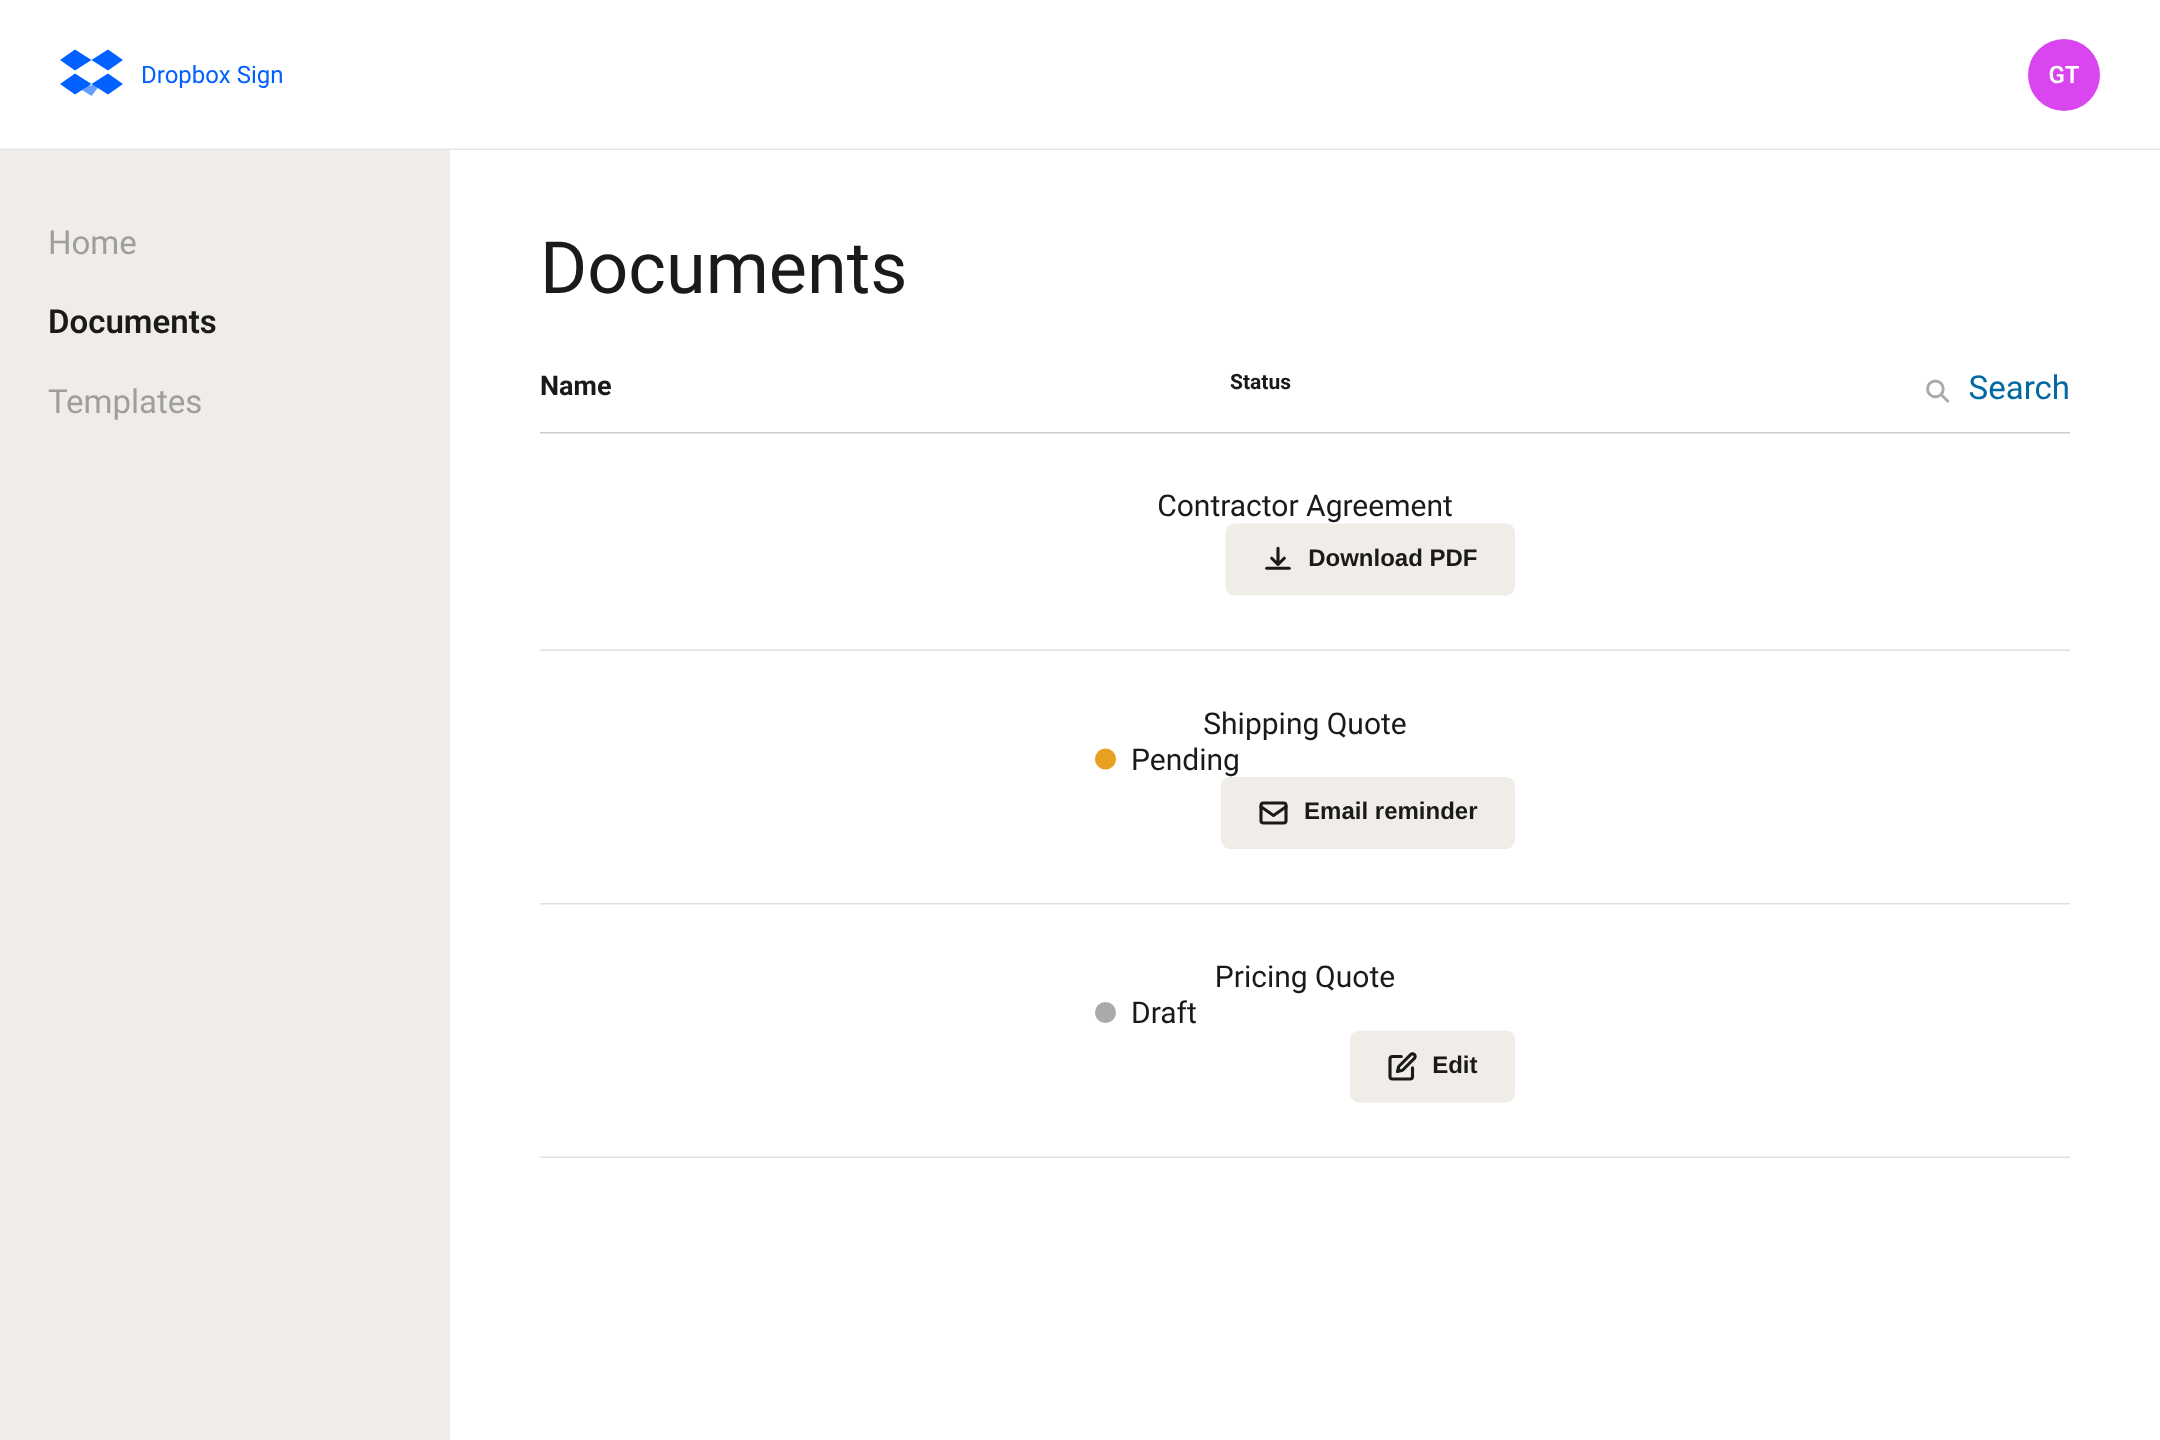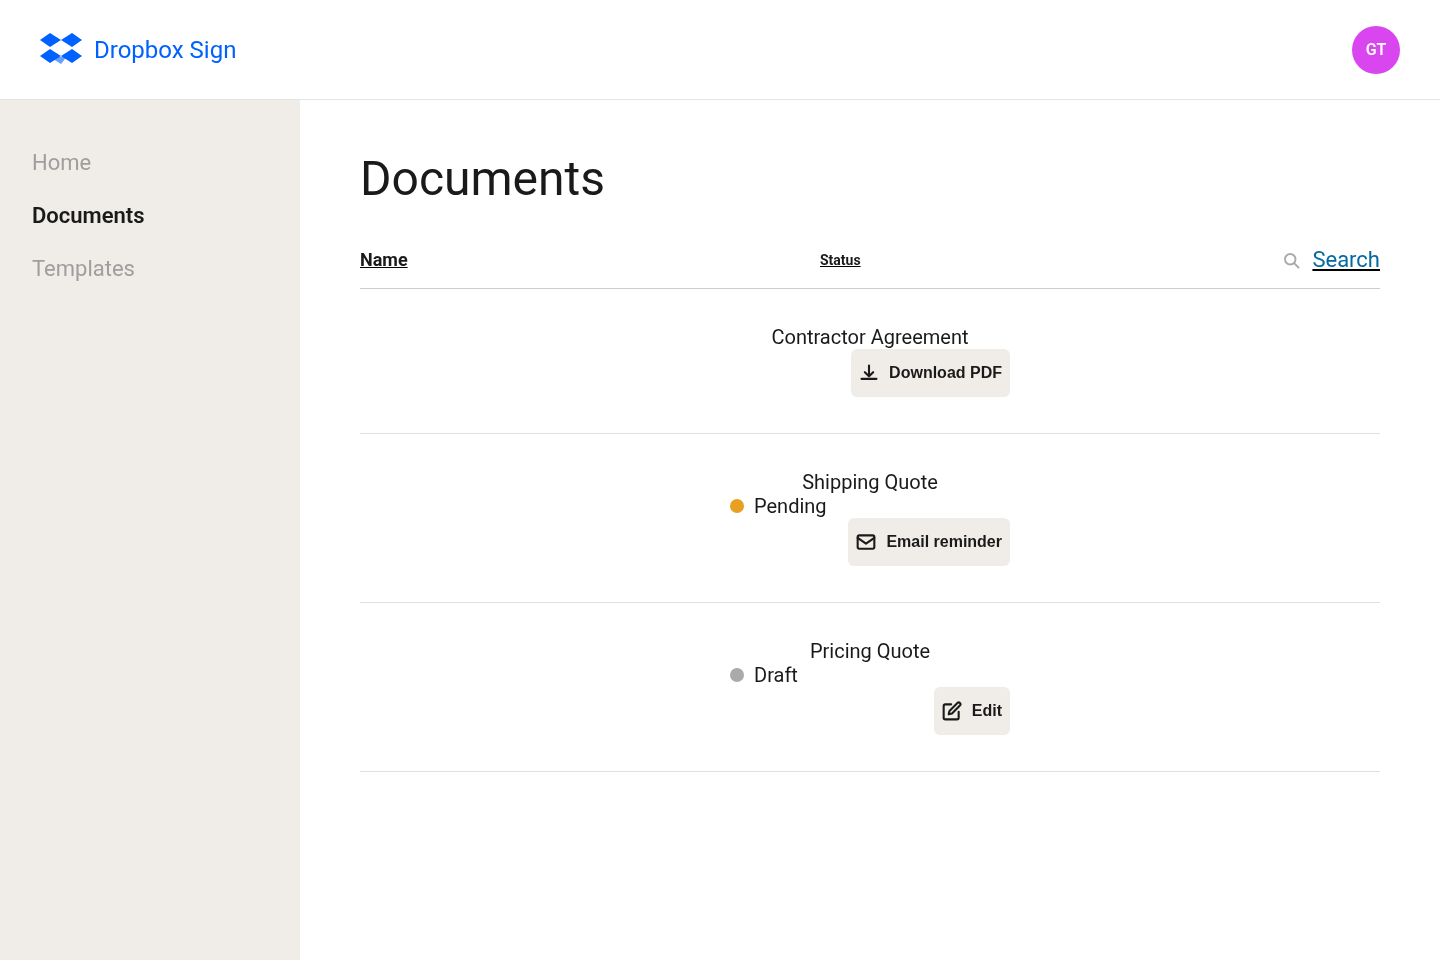--- a/index.html
+++ b/index.html
@@ -32,21 +32,21 @@
       align-items: center;
       gap: 12px;
     }
 
     .logo-icon {
       width: 42px;
       height: 42px;
     }
 
     .logo-text {
-      font-size: 24px;
+      font-size: 16px;
       font-weight: 700;
       color: #1a1a1a;
     }
 
     .logo-text span {
       color: #0061ff;
       font-weight: 400;
     }
 
     .avatar {
@@ -105,24 +105,23 @@
       margin-bottom: 40px;
     }
 
     
     .table {
       width: 100%;
     }
 
     .table-header {
       display: flex;
-      align-items: center;
+      align-items: flex-start;
       padding: 0 0 16px 0;
       border-bottom: 1.5px solid #cccccc;
-      text-decoration: underline;
     }
 
     .col-name {
       flex: 1;
       font-size: 18px;
       font-weight: 700;
       color: #1a1a1a;
     }
 
     .col-status {
@@ -201,21 +200,21 @@
     .action-cell {
       width: 280px;
       display: flex;
       justify-content: flex-end;
     }
 
     .action-btn {
       background: #f0ede8;
       border: none;
       border-radius: 6px;
-      padding: 14px 8px;
+      padding: 14px 25px;
       font-size: 16px;
       font-weight: 700;
       color: #1a1a1a;
       cursor: pointer;
       display: flex;
       align-items: center;
       gap: 10px;
       white-space: nowrap;
     }
   </style>

